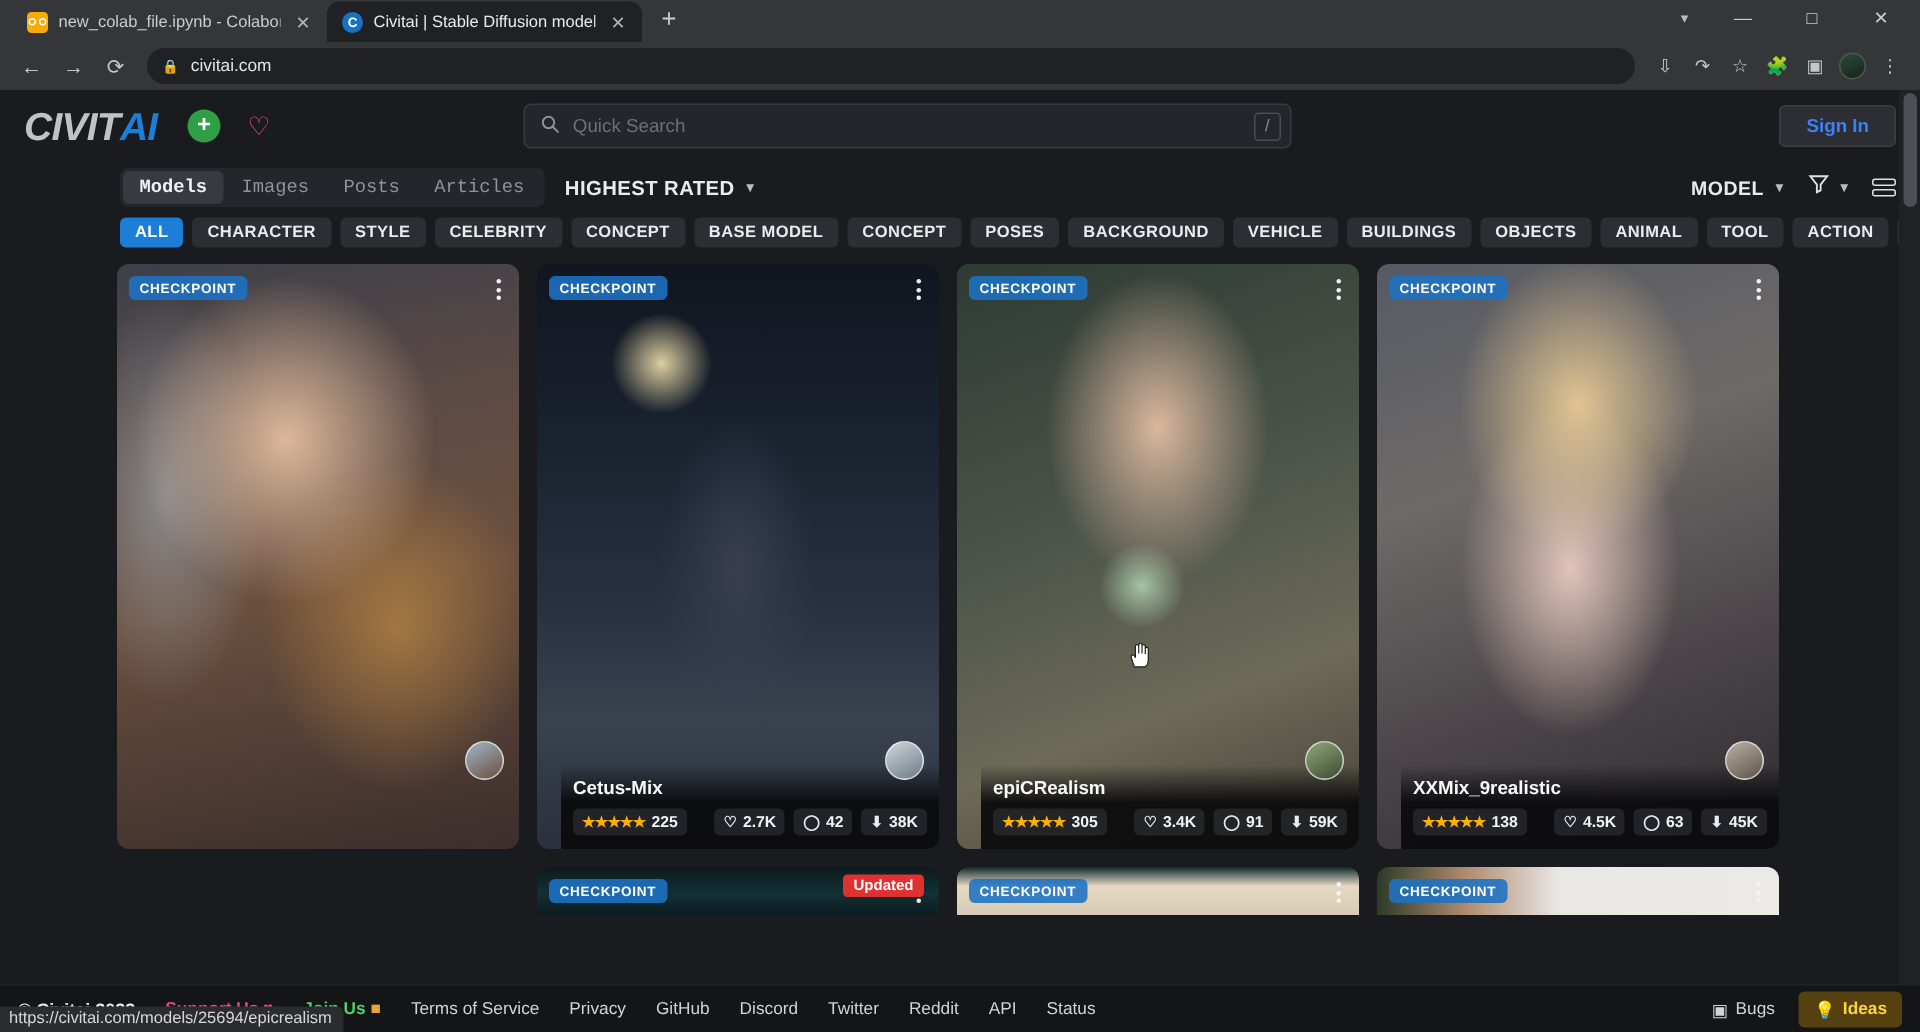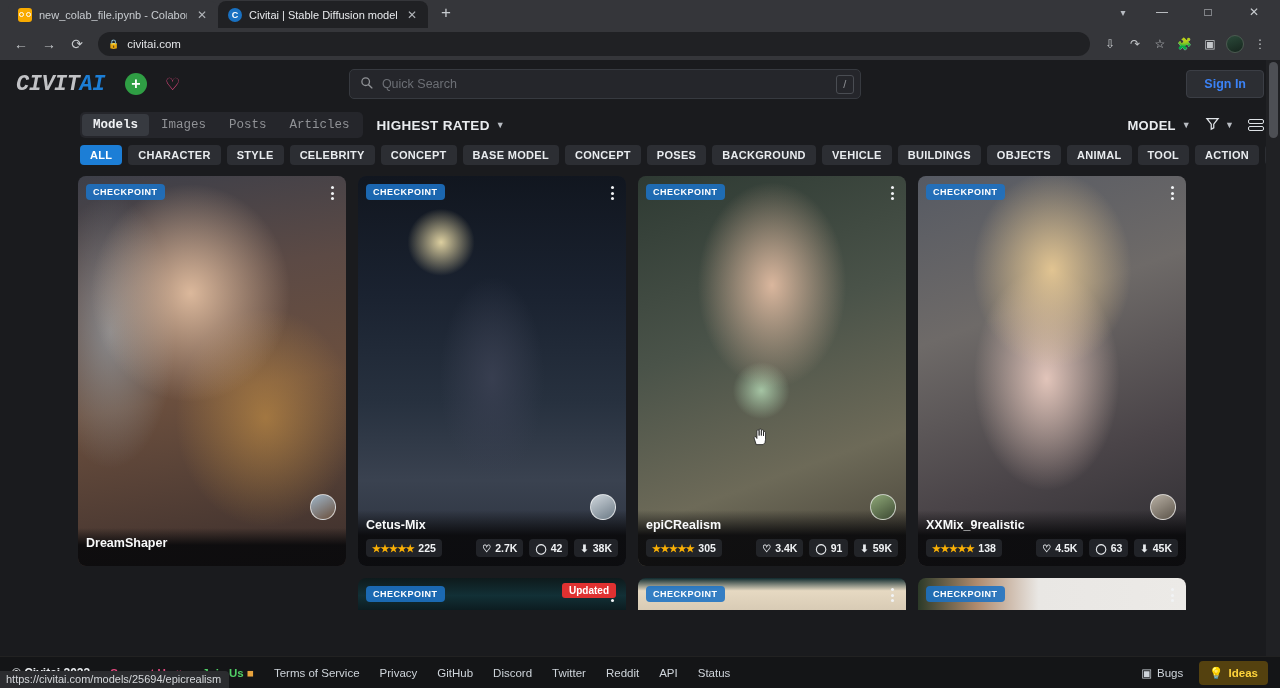--- a/index.html
+++ b/index.html
@@ -96,23 +96,23 @@
   .page {
     width: 1280px; height: 628px; background: #1a1b1e;
     position: relative; overflow: hidden;
   }
 
   .site-header {
     height: 48px; display: flex; align-items: center;
     padding: 0 16px; gap: 12px; background: #1a1b1e;
   }
   .logo {
-    font-size: 22px; font-weight: 800; letter-spacing: -0.5px;
+    font-size: 26px; font-weight: 800; letter-spacing: -0.5px;
     display: flex; align-items: center; font-style: italic;
-    font-family: Liberation Mono, monospace;
+    font-family: Liberation Sans, sans-serif;
   }
   .logo .civit { color: #c1c2c5; }
   .logo .ai { color: #1c7ed6; }
   .plus-btn {
     width: 22px; height: 22px; border-radius: 50%;
     background: #2f9e44; color: #fff; display: flex;
     align-items: center; justify-content: center;
     font-size: 16px; font-weight: bold; line-height: 1; margin-left: 8px;
   }
   .heart-btn { color: #e64980; font-size: 17px; margin-left: 6px; }
@@ -224,21 +224,21 @@
   .kebab i {
     width: 3px; height: 3px; background: #f1f3f5;
     border-radius: 50%; display: block;
   }
   .avatar {
     position: absolute; right: 10px; bottom: 46px; z-index: 4;
     width: 26px; height: 26px; border-radius: 50%;
     border: 1.5px solid rgba(255,255,255,.65); overflow: hidden;
   }
   .card-foot {
-    position: absolute; left: 0; right: 0; bottom: 0; z-index: 3;
+    position: absolute; left: 16px; right: 0; bottom: 0; z-index: 3;
     padding: 8px 8px 9px; background: linear-gradient(to top, rgba(10,10,12,.93) 55%, rgba(10,10,12,0));
   }
   .card-title {
     color: #f8f9fa; font-size: 12.5px; font-weight: 700;
     margin-bottom: 7px; white-space: nowrap; overflow: hidden;
   }
   .statrow { display: flex; align-items: center; gap: 6px; }
   .pill {
     background: rgba(40,42,47,.78); border-radius: 4px;
     padding: 3px 6px; display: flex; align-items: center;
@@ -462,23 +462,20 @@
 
     <div class="card">
       <div class="card-img art1"></div>
       <div class="badge-cp">CHECKPOINT</div>
       <div class="kebab">
           <i></i>
           <i></i>
           <i></i>
         </div>
       <div class="avatar av1"></div>
-      <div class="card-foot">
-        <div class="card-title">DreamShaper</div>
-      </div>
     </div>
 
     <div class="card">
       <div class="card-img art2"></div>
       <div class="badge-cp">CHECKPOINT</div>
       <div class="kebab">
           <i></i>
           <i></i>
           <i></i>
         </div>

